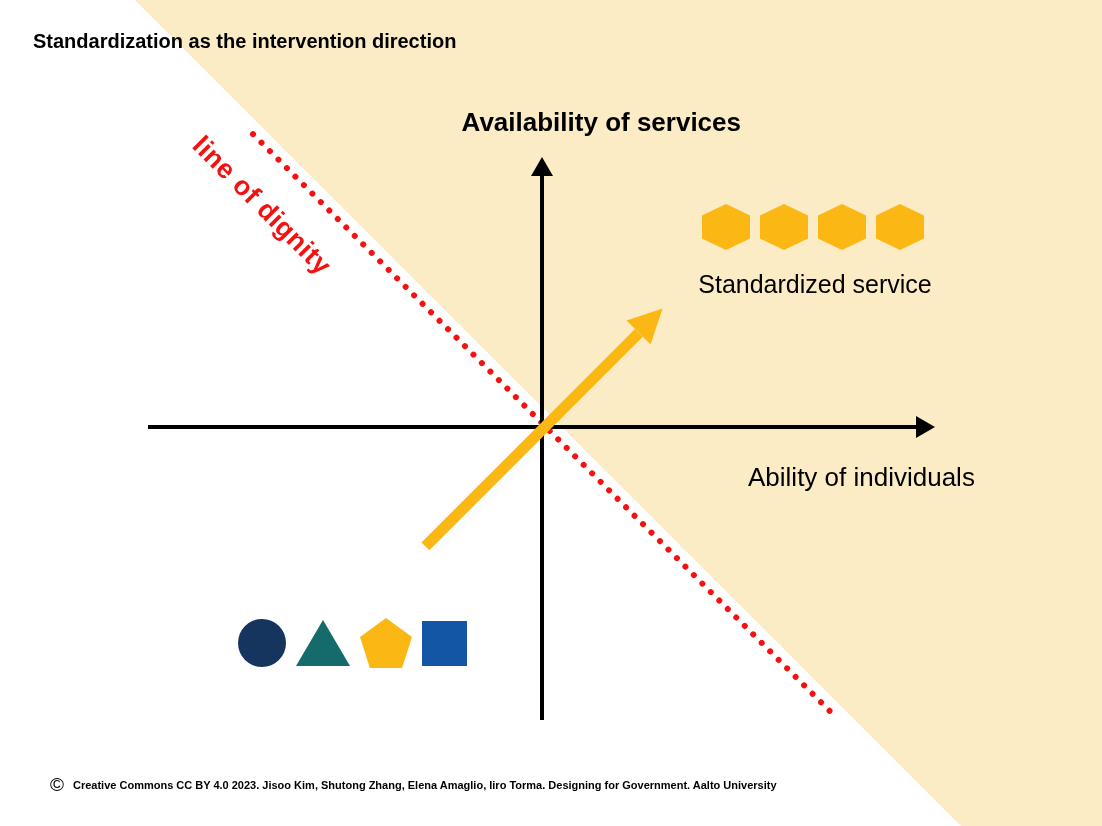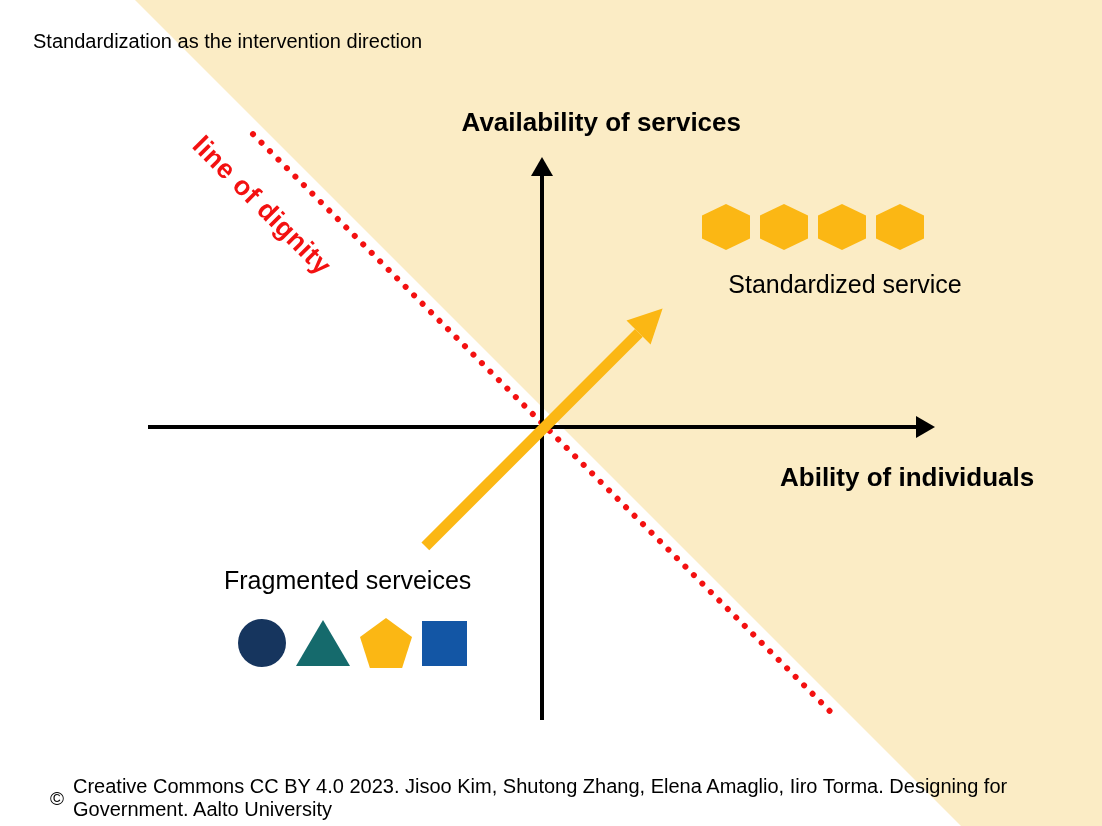--- a/index.html
+++ b/index.html
@@ -20,61 +20,61 @@
     clip-path:polygon(135px 0%, 100% 0%, 100% 100%, 961px 100%);}
 
   
   .dignity-line{position:absolute;left:253px;top:130px;width:822px;height:0;
     border-top:6px dotted var(--red);
     transform:rotate(45deg);transform-origin:0 0;}
   .dignity-label{position:absolute;left:208px;top:130px;
     transform:rotate(45deg);transform-origin:0 0;
     color:var(--red);font-size:27px;font-weight:700;white-space:nowrap;letter-spacing:0.5px;}
 
-  .page-title{position:absolute;left:33px;top:30px;font-size:20px;font-weight:400;color:var(--black);}
+  .page-title{position:absolute;left:33px;top:30px;font-size:20px;font-weight:700;color:var(--black);}
 
   
   .y-axis{position:absolute;left:540px;top:172px;width:4px;height:548px;background:var(--black);}
   .y-axis-head{position:absolute;left:531px;top:157px;width:0;height:0;
     border-left:11px solid transparent;border-right:11px solid transparent;border-bottom:19px solid var(--black);}
   .x-axis{position:absolute;left:148px;top:425px;width:770px;height:4px;background:var(--black);}
   .x-axis-head{position:absolute;left:916px;top:416px;width:0;height:0;
     border-top:11px solid transparent;border-bottom:11px solid transparent;border-left:19px solid var(--black);}
 
   .y-axis-label{position:absolute;left:341px;top:107px;width:400px;text-align:right;
     font-size:26px;font-weight:700;color:var(--black);}
-  .x-axis-label{position:absolute;left:748px;top:462px;font-size:26px;font-weight:700;color:var(--black);margin-left:32px;}
+  .x-axis-label{position:absolute;left:748px;top:462px;font-size:26px;font-weight:400;color:var(--black);}
 
   
   .gold-arrow{position:absolute;left:425px;top:529px;width:336px;height:34px;
     display:flex;align-items:center;transform:rotate(-45deg);transform-origin:0 50%;}
   .gold-shaft{width:302px;height:11px;background:var(--gold);}
   .gold-head{width:0;height:0;border-top:17px solid transparent;border-bottom:17px solid transparent;
     border-left:34px solid var(--gold);}
 
   
   .hex-row{position:absolute;left:702px;top:204px;display:flex;gap:10px;}
   .hexagon{width:48px;height:46px;background:var(--gold);
     clip-path:polygon(50% 0%, 100% 25%, 100% 75%, 50% 100%, 0% 75%, 0% 25%);}
-  .standardized-label{position:absolute;left:670px;top:268px;width:350px;text-align:center;
+  .standardized-label{position:absolute;left:640px;top:268px;width:350px;text-align:center;
     font-size:25px;line-height:33px;color:var(--black);}
 
   
   .fragmented-label{position:absolute;left:224px;top:566px;font-size:25px;color:var(--black);}
   .shape-row{position:absolute;left:238px;top:618px;display:flex;gap:10px;align-items:center;height:50px;}
   .shape{flex:0 0 auto;}
   .shape.circle{width:48px;height:48px;border-radius:50%;}
   .shape.triangle{width:54px;height:46px;clip-path:polygon(50% 0%, 100% 100%, 0% 100%);}
   .shape.pentagon{width:52px;height:50px;clip-path:polygon(50% 0%, 100% 38%, 81% 100%, 19% 100%, 0% 38%);}
   .shape.square{width:45px;height:45px;}
 
   
   .footer{position:absolute;left:50px;top:775px;display:flex;align-items:center;gap:9px;}
   .copyright{font-size:19px;font-weight:400;color:var(--black);line-height:1;}
-  .footer-text{font-size:20px;font-weight:400;color:var(--black);}
+  .footer-text{font-size:11px;font-weight:700;color:var(--black);}
 </style>
 </head>
 <body>
 
 <div class="canvas">
 
   <div class="wedge"></div>
 
   <div class="dignity-line"></div>
   <div class="dignity-label">line of dignity</div>
@@ -97,21 +97,20 @@
   <div class="hex-row" id="hex-row">
       <div class="hexagon"></div>
       <div class="hexagon"></div>
       <div class="hexagon"></div>
       <div class="hexagon"></div>
     </div>
   <div class="standardized-label">
     <div>Standardized service</div>
   </div>
 
-  <div class="fragmented-label">Fragmented serveices</div>
   <div class="shape-row" id="shape-row">
       <div class="shape circle" style="background: rgb(22, 53, 94);"></div>
       <div class="shape triangle" style="background: rgb(21, 106, 108);"></div>
       <div class="shape pentagon" style="background: rgb(251, 183, 20);"></div>
       <div class="shape square" style="background: rgb(19, 86, 165);"></div>
     </div>
 
   <div class="footer">
     <span class="copyright">©</span>
     <span class="footer-text">Creative Commons CC BY 4.0 2023. Jisoo Kim, Shutong Zhang, Elena Amaglio, Iiro Torma. Designing for Government. Aalto University</span>

